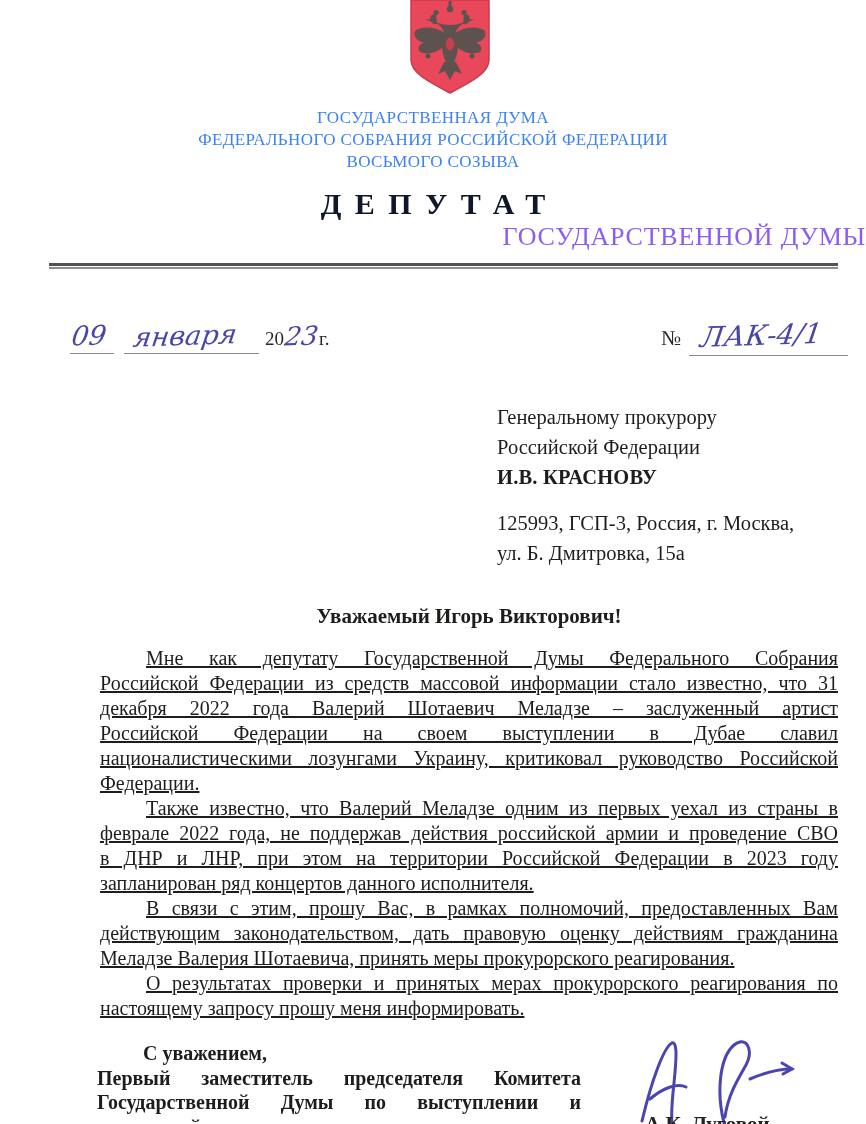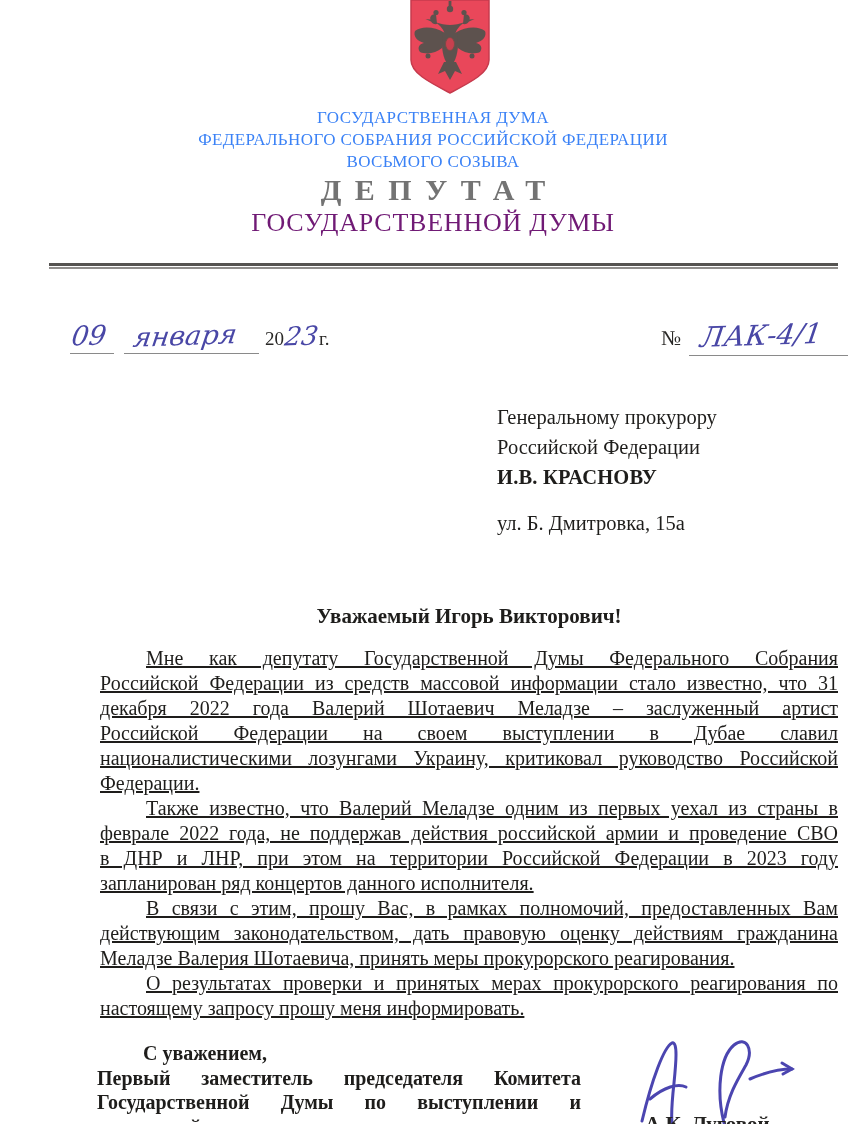--- a/index.html
+++ b/index.html
@@ -4,22 +4,22 @@
 <style>
   html,body{margin:0;padding:0;background:#fff;}
   .page{
     position:relative;width:866px;height:1124px;background:#ffffff;overflow:hidden;
     font-family:"Liberation Serif", serif;color:#1e1d1b;
   }
   
   .emblem{position:absolute;left:404px;top:0;width:92px;height:96px;}
   .lh{position:absolute;top:107px;left:0;width:866px;text-align:center;}
   .org{font-size:17px;line-height:22px;color:#3b82f6;letter-spacing:.4px;}
-  .dep1{font-size:30px;font-weight:bold;color:#737373;letter-spacing:.45em;text-indent:.45em;}
-  .dep2{margin-top:1px;font-size:26px;color:#701a75;letter-spacing:.03em;}
+  .dep1{margin-top:14px;font-size:30px;font-weight:bold;color:#0f172a;letter-spacing:.45em;text-indent:.45em;}
+  .dep2{margin-top:1px;font-size:26px;color:#8b5cf6;letter-spacing:.03em;text-align:right;}
   
   .divider{position:absolute;top:263px;left:49px;width:789px;height:6px;
     border-top:3px solid #555351;border-bottom:2px solid #908e8c;box-sizing:border-box;background:#fdfdfd;}
   
   .refrow{position:absolute;top:280px;left:70px;width:778px;display:flex;justify-content:space-between;align-items:baseline;}
   .refleft,.refright{display:flex;align-items:baseline;}
   .hand{font-family:"DejaVu Serif", serif;font-style:italic;color:#4947a6;}
   .hand-inner{display:inline-block;transform:skewX(-10deg) rotate(-2deg);}
   .u{border-bottom:1.5px solid #8a8a8a;}
   .hday{font-size:27px;padding:0 8px 2px 2px;margin-right:10px;}
@@ -95,20 +95,21 @@
       <span class="numlabel">№</span>
       <span class="hand u hnum"><span class="hand-inner">ЛАК-4/1</span></span>
     </div>
   </div>
 
   <div class="addr">
     <div>Генеральному прокурору</div>
     <div>Российской Федерации</div>
     <div class="name">И.В. КРАСНОВУ</div>
     <div class="postal">
+      <div>125993,  ГСП-3, Россия, г. Москва,</div>
       <div>ул. Б. Дмитровка, 15а</div>
     </div>
   </div>
 
   <div class="salut">Уважаемый Игорь Викторович!</div>
 
   <div class="body">
     <div>
       <div class="bline first stretch">Мне как депутату Государственной Думы Федерального Собрания</div>
       <div class="bline stretch">Российской Федерации из средств массовой информации стало известно, что 31</div>

